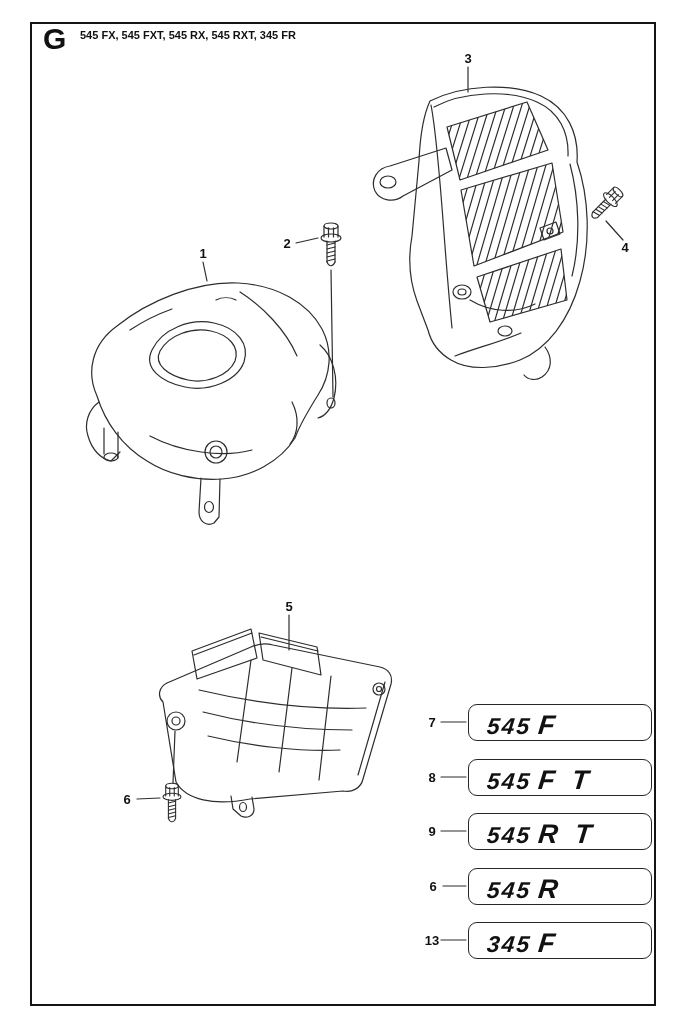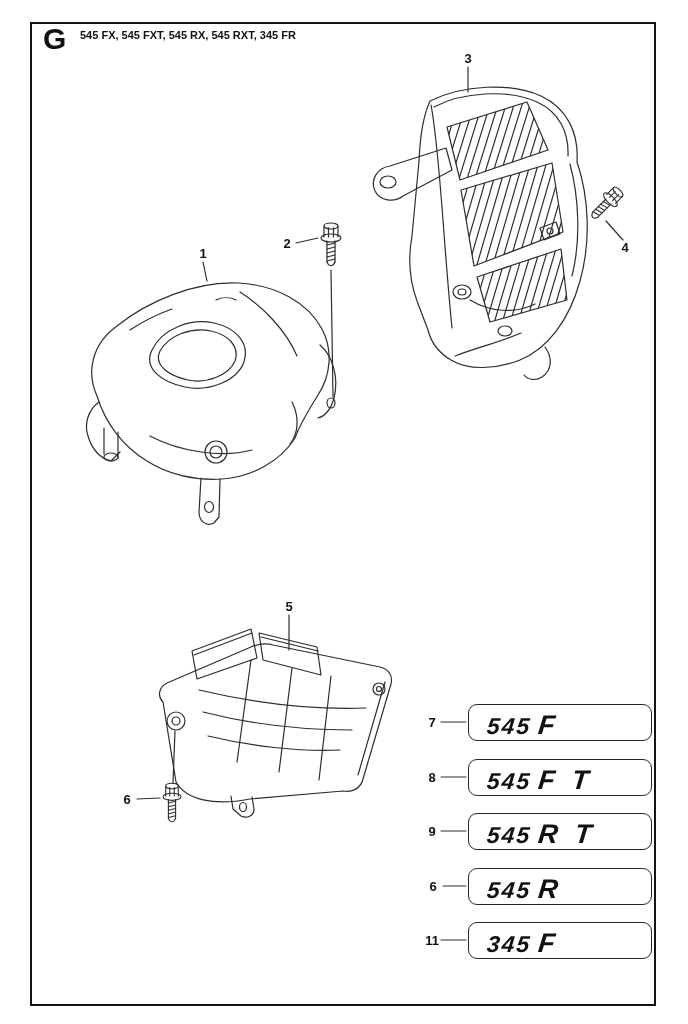--- a/index.html
+++ b/index.html
@@ -176,21 +176,21 @@
   <span class="callout" style="left:287px;top:243px">2</span>
   <span class="callout" style="left:468px;top:58px">3</span>
   <span class="callout" style="left:625px;top:247px">4</span>
   <span class="callout" style="left:289px;top:606px">5</span>
   <span class="callout" style="left:127px;top:799px">6</span>
 
   <span class="callout" style="left:432px;top:722px">7</span>
   <span class="callout" style="left:432px;top:777px">8</span>
   <span class="callout" style="left:432px;top:831px">9</span>
   <span class="callout" style="left:433px;top:886px">6</span>
-  <span class="callout" style="left:432px;top:940px">11</span>
+  <span class="callout" style="left:432px;top:940px">13</span>
 
   <div class="decal" style="top:704px">
     <div class="decal-inner">
       <span class="dp">545</span>
       <span class="dl">F</span>
       <span class="ds"></span>
     </div>
   </div>
   <div class="decal" style="top:759px">
     <div class="decal-inner">

